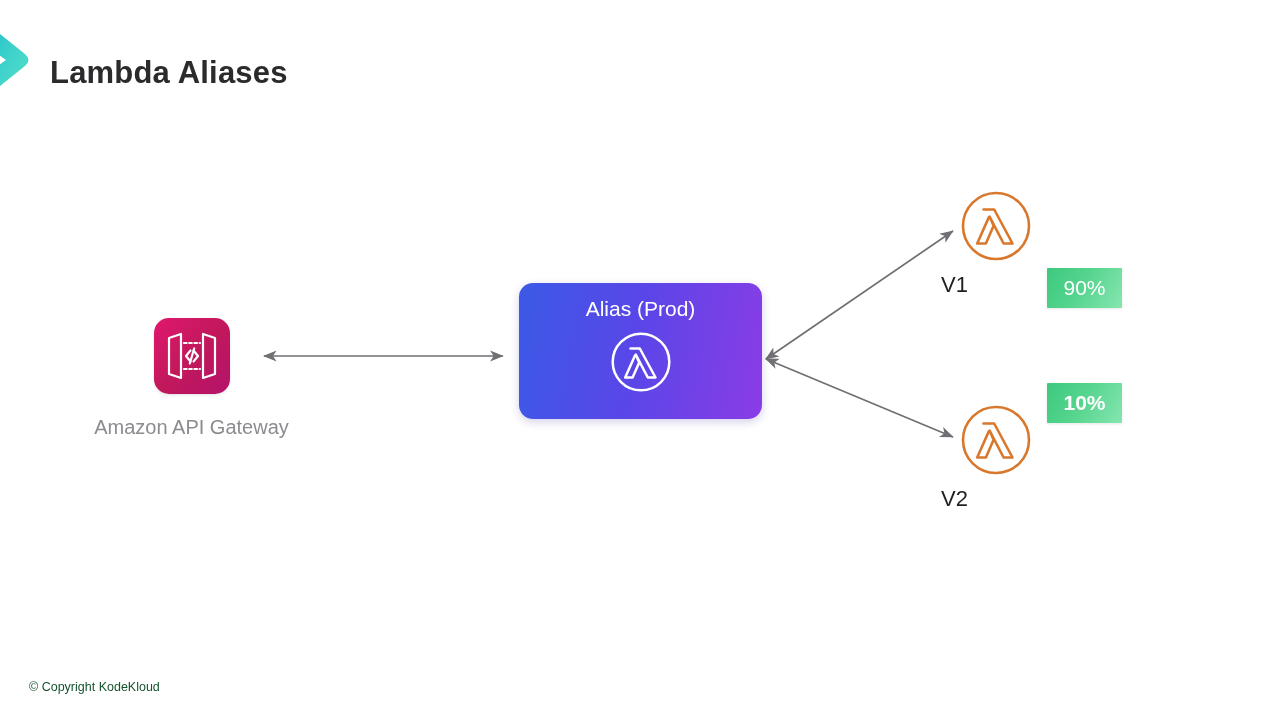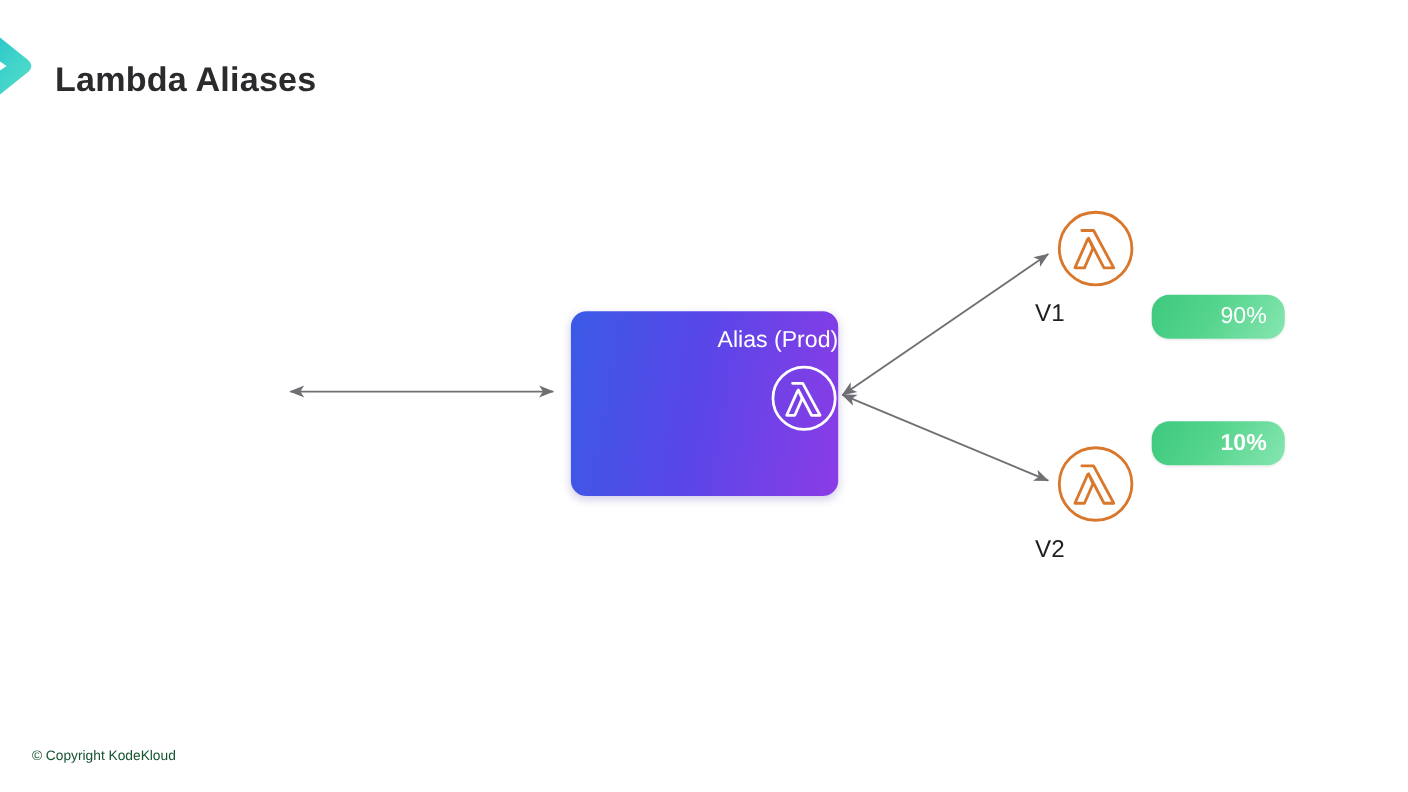--- a/index.html
+++ b/index.html
@@ -78,27 +78,27 @@
     color: #8b8b90;
     white-space: nowrap;
   }
 
   
   .alias-box {
     position: absolute;
     left: 519px;
     top: 283px;
     width: 243px;
-    height: 168px;
+    height: 136px;
     border-radius: 14px;
     background: linear-gradient(100deg, #3b5ae6 0%, #5a46e8 48%, #8b3ce6 100%);
     box-shadow: 0 3px 8px rgba(60,40,160,0.22);
     display: flex;
     flex-direction: column;
-    align-items: flex-end;
+    align-items: center;
   }
   .alias-title {
     margin-top: 14px;
     color: #ffffff;
     font-size: 21px;
     white-space: nowrap;
   }
   .alias-lambda {
     margin-top: 10px;
   }
@@ -121,29 +121,28 @@
     margin-top: 10px;
     font-size: 22px;
     color: #1f1f22;
   }
 
   
   .pct-badge {
     position: absolute;
     width: 75px;
     height: 40px;
-    border-radius: 16px;
+    border-radius: 1px;
     background: linear-gradient(120deg, #3dc97f 0%, #55d48d 45%, #86e6b0 100%);
     color: #ffffff;
     font-size: 21px;
     display: flex;
     align-items: center;
     justify-content: center;
     box-shadow: 0 1px 3px rgba(0,0,0,0.10);
-    padding-left: 46px;
   }
   #pct-badge-0 { left: 1047px; top: 268px; }
   #pct-badge-1 { left: 1047px; top: 383px; font-weight: bold; }
 
   
   .footer-copyright {
     position: absolute;
     left: 29px;
     top: 680px;
     font-size: 12.5px;
@@ -187,20 +186,38 @@
 
     <g>
       <line x1="766" y1="359" x2="953" y2="231" stroke="#6f6f74" stroke-width="1.7" marker-start="url(#arrowStart)" marker-end="url(#arrowEnd)"></line>
     </g>
 
     <g>
       <line x1="766" y1="359" x2="953" y2="437" stroke="#6f6f74" stroke-width="1.7" marker-start="url(#arrowStart)" marker-end="url(#arrowEnd)"></line>
     </g>
   </svg>
 
+  <div class="apigw-node">
+    <div class="apigw-icon">
+      <svg width="54" height="48" viewBox="0 0 54 48" xmlns="http://www.w3.org/2000/svg">
+
+        <path d="M4 6 L16 2 L16 46 L4 42 Z" fill="none" stroke="#ffffff" stroke-width="2.2" stroke-linejoin="round"></path>
+
+        <path d="M50 6 L38 2 L38 46 L50 42 Z" fill="none" stroke="#ffffff" stroke-width="2.2" stroke-linejoin="round"></path>
+
+        <line x1="19" y1="11" x2="35" y2="11" stroke="#ffffff" stroke-width="2.2" stroke-dasharray="2.6 2.6" stroke-linecap="round"></line>
+        <line x1="19" y1="37" x2="35" y2="37" stroke="#ffffff" stroke-width="2.2" stroke-dasharray="2.6 2.6" stroke-linecap="round"></line>
+
+        <path d="M25.5 18.5 L21 24 L25.5 29.5" fill="none" stroke="#ffffff" stroke-width="2.2" stroke-linecap="round" stroke-linejoin="round"></path>
+        <path d="M28.5 29.5 L33 24 L28.5 18.5" fill="none" stroke="#ffffff" stroke-width="2.2" stroke-linecap="round" stroke-linejoin="round"></path>
+        <line x1="29.2" y1="16.5" x2="24.8" y2="31.5" stroke="#ffffff" stroke-width="2.2" stroke-linecap="round"></line>
+      </svg>
+    </div>
+    <div class="apigw-label">Amazon API Gateway</div>
+  </div>
 
   <div class="alias-box">
     <div class="alias-title">Alias (Prod)</div>
     <div class="alias-lambda">
       <svg width="62" height="62" viewBox="0 0 62 62" xmlns="http://www.w3.org/2000/svg">
         <circle cx="31" cy="31" r="28.3" fill="none" stroke="#ffffff" stroke-width="2.5"></circle>
         <path d="M20.5 17.5 L29.8 17.5 L45.5 46.5 L37.8 46.5 L25.8 23.6 L25.8 23.6 L29.2 31.4 L22.6 46.5 L15.2 46.5 L25.1 24.3" fill="none" stroke="#ffffff" stroke-width="2.5" stroke-linejoin="round" stroke-linecap="round"></path>
       </svg>
     </div>
   </div>

